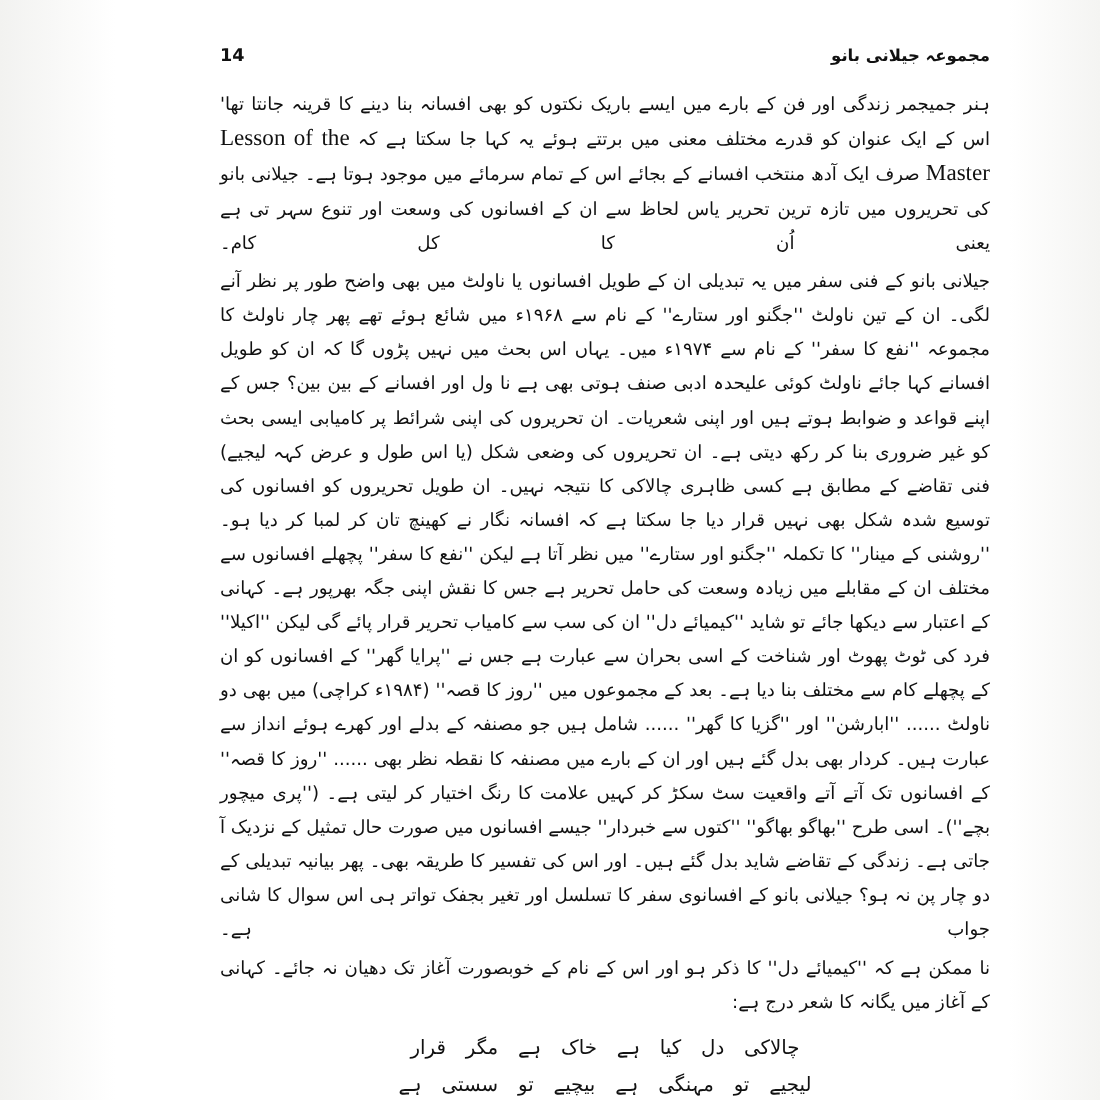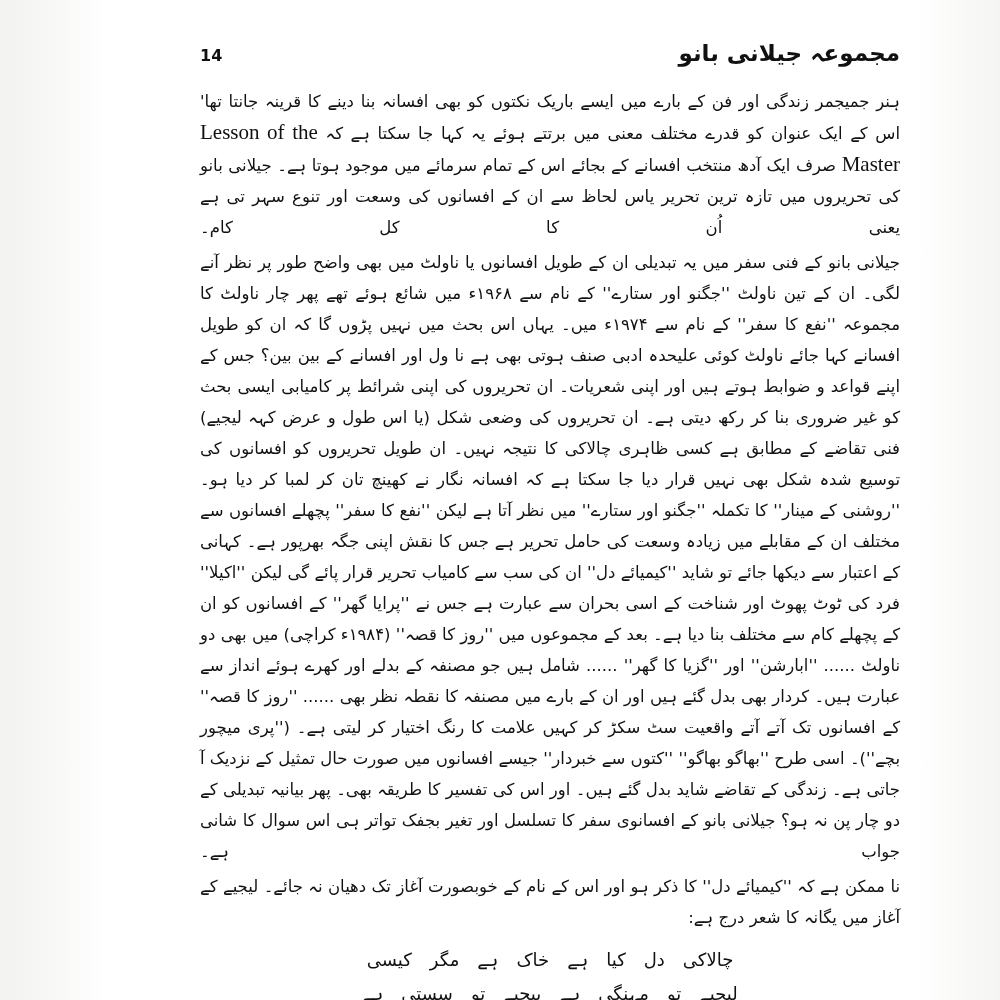--- a/index.html
+++ b/index.html
@@ -50,21 +50,21 @@
 
   
   .page-header {
     display: flex;
     align-items: baseline;
     justify-content: space-between;
     margin-bottom: 14px;
     direction: rtl;
   }
   .book-title {
-    font-size: 23px;
+    font-size: 15px;
     font-weight: 700;
     letter-spacing: 0.5px;
     direction: rtl;
     unicode-bidi: isolate;
     white-space: nowrap;
     font-family: "DejaVu Sans", sans-serif;
   }
   .page-number {
     font-size: 16px;
     font-weight: 700;
@@ -129,22 +129,22 @@
 
     <div class="page-header">
       <div class="book-title">مجموعہ جیلانی بانو</div>
       <div class="page-number">14</div>
     </div>
     <hr class="rule">
 
     <div class="body-text">
       <p class="para">ہنر جمیجمر زندگی اور فن کے بارے میں ایسے باریک نکتوں کو بھی افسانہ بنا دینے کا قرینہ جانتا تھا' اس کے ایک عنوان کو قدرے مختلف معنی میں برتتے ہوئے یہ کہا جا سکتا ہے کہ <span class="latin">Lesson of the Master</span> صرف ایک آدھ منتخب افسانے کے بجائے اس کے تمام سرمائے میں موجود ہوتا ہے۔ جیلانی بانو کی تحریروں میں تازہ ترین تحریر یاس لحاظ سے ان کے افسانوں کی وسعت اور تنوع سہر تی ہے یعنی اُن کا کل کام۔</p>
       <p class="para">جیلانی بانو کے فنی سفر میں یہ تبدیلی ان کے طویل افسانوں یا ناولٹ میں بھی واضح طور پر نظر آنے لگی۔ ان کے تین ناولٹ ''جگنو اور ستارے'' کے نام سے ۱۹۶۸ء میں شائع ہوئے تھے پھر چار ناولٹ کا مجموعہ ''نفع کا سفر'' کے نام سے ۱۹۷۴ء میں۔ یہاں اس بحث میں نہیں پڑوں گا کہ ان کو طویل افسانے کہا جائے ناولٹ کوئی علیحدہ ادبی صنف ہوتی بھی ہے نا ول اور افسانے کے بین بین؟ جس کے اپنے قواعد و ضوابط ہوتے ہیں اور اپنی شعریات۔ ان تحریروں کی اپنی شرائط پر کامیابی ایسی بحث کو غیر ضروری بنا کر رکھ دیتی ہے۔ ان تحریروں کی وضعی شکل (یا اس طول و عرض کہہ لیجیے) فنی تقاضے کے مطابق ہے کسی ظاہری چالاکی کا نتیجہ نہیں۔ ان طویل تحریروں کو افسانوں کی توسیع شدہ شکل بھی نہیں قرار دیا جا سکتا ہے کہ افسانہ نگار نے کھینچ تان کر لمبا کر دیا ہو۔ ''روشنی کے مینار'' کا تکملہ ''جگنو اور ستارے'' میں نظر آتا ہے لیکن ''نفع کا سفر'' پچھلے افسانوں سے مختلف ان کے مقابلے میں زیادہ وسعت کی حامل تحریر ہے جس کا نقش اپنی جگہ بھرپور ہے۔ کہانی کے اعتبار سے دیکھا جائے تو شاید ''کیمیائے دل'' ان کی سب سے کامیاب تحریر قرار پائے گی لیکن ''اکیلا'' فرد کی ٹوٹ پھوٹ اور شناخت کے اسی بحران سے عبارت ہے جس نے ''پرایا گھر'' کے افسانوں کو ان کے پچھلے کام سے مختلف بنا دیا ہے۔ بعد کے مجموعوں میں ''روز کا قصہ'' (۱۹۸۴ء کراچی) میں بھی دو ناولٹ ...... ''ابارشن'' اور ''گزیا کا گھر'' ...... شامل ہیں جو مصنفہ کے بدلے اور کھرے ہوئے انداز سے عبارت ہیں۔ کردار بھی بدل گئے ہیں اور ان کے بارے میں مصنفہ کا نقطہ نظر بھی ...... ''روز کا قصہ'' کے افسانوں تک آتے آتے واقعیت سٹ سکڑ کر کہیں علامت کا رنگ اختیار کر لیتی ہے۔ (''پری میچور بچے'')۔ اسی طرح ''بھاگو بھاگو'' ''کتوں سے خبردار'' جیسے افسانوں میں صورت حال تمثیل کے نزدیک آ جاتی ہے۔ زندگی کے تقاضے شاید بدل گئے ہیں۔ اور اس کی تفسیر کا طریقہ بھی۔ پھر بیانیہ تبدیلی کے دو چار پن نہ ہو؟ جیلانی بانو کے افسانوی سفر کا تسلسل اور تغیر بجفک تواتر ہی اس سوال کا شانی جواب ہے۔</p>
-      <p class="para last-left">نا ممکن ہے کہ ''کیمیائے دل'' کا ذکر ہو اور اس کے نام کے خوبصورت آغاز تک دھیان نہ جائے۔ لیجیے کے آغاز میں یگانہ کا شعر درج ہے:</p>
+      <p class="para last-left">نا ممکن ہے کہ ''کیمیائے دل'' کا ذکر ہو اور اس کے نام کے خوبصورت آغاز تک دھیان نہ جائے۔ کہانی کے آغاز میں یگانہ کا شعر درج ہے:</p>
     </div>
 
     <div class="verse">
-      <span class="line"><span>چالاکی</span><span>دل</span><span>کیا</span><span>ہے</span><span>خاک</span><span>ہے</span><span>مگر</span><span>کیسی</span></span>
+      <span class="line"><span>چالاکی</span><span>دل</span><span>کیا</span><span>ہے</span><span>خاک</span><span>ہے</span><span>مگر</span><span>قرار</span></span>
       <span class="line"><span>لیجیے</span><span>تو</span><span>مہنگی</span><span>ہے</span><span>بیچیے</span><span>تو</span><span>سستی</span><span>ہے</span></span>
     </div>
 
   </div>
 </div>
 
 </body></html>

